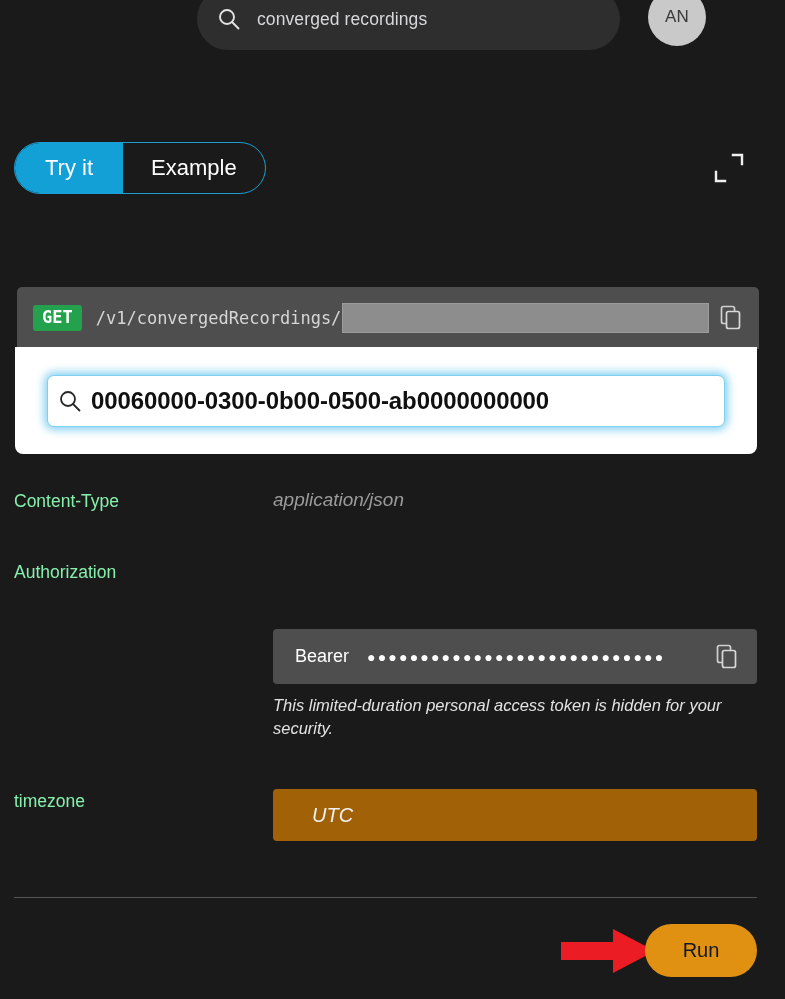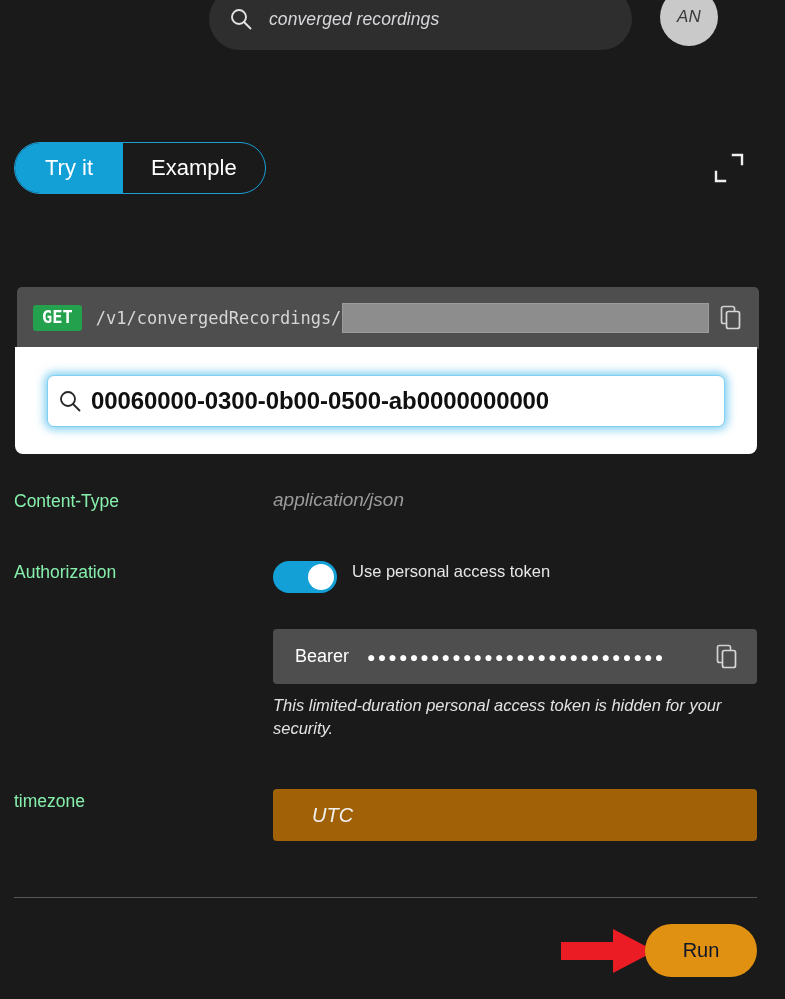--- a/index.html
+++ b/index.html
@@ -15,24 +15,23 @@
   .page {
     position: relative;
     width: 785px;
     height: 999px;
     background: #1a1a1a;
   }
 
   
   .topbar {
     position: absolute;
-    left: 16px; top: 0;
+    left: 4px; top: 0;
     width: 651px;
     height: 62px;
-    font-style: italic;
   }
   .search-pill {
     position: absolute;
     left: 193px;
     top: -12px;
     width: 423px;
     height: 62px;
     background: #2e2e2e;
     border-radius: 31px;
     display: flex;
@@ -381,28 +380,20 @@
 
   <div class="row row-contenttype">
     <div class="row-label">Content-Type</div>
     <div class="row-body">
       <span class="placeholder-italic">application/json</span>
     </div>
   </div>
 
   <div class="row row-auth">
     <div class="row-label">Authorization</div>
-    <div class="row-body">
-      <div class="toggle-line">
-        <div class="toggle">
-          <div class="knob"></div>
-        </div>
-        <div class="toggle-label">Use personal access token</div>
-      </div>
-    </div>
   </div>
 
   <div class="bearer-field">
     <span class="bearer-label">Bearer</span>
     <span class="bearer-dots">●●●●●●●●●●●●●●●●●●●●●●●●●●●●</span>
     <svg class="copy-btn" viewBox="0 0 24 28">
       <rect x="2.5" y="2.5" width="13" height="17" rx="2" fill="none" stroke="#d0d0d0" stroke-width="1.7"></rect>
       <rect x="7.5" y="7.5" width="13" height="17" rx="2" fill="#4e4e4e" stroke="#d8d8d8" stroke-width="1.7"></rect>
     </svg>
   </div>

